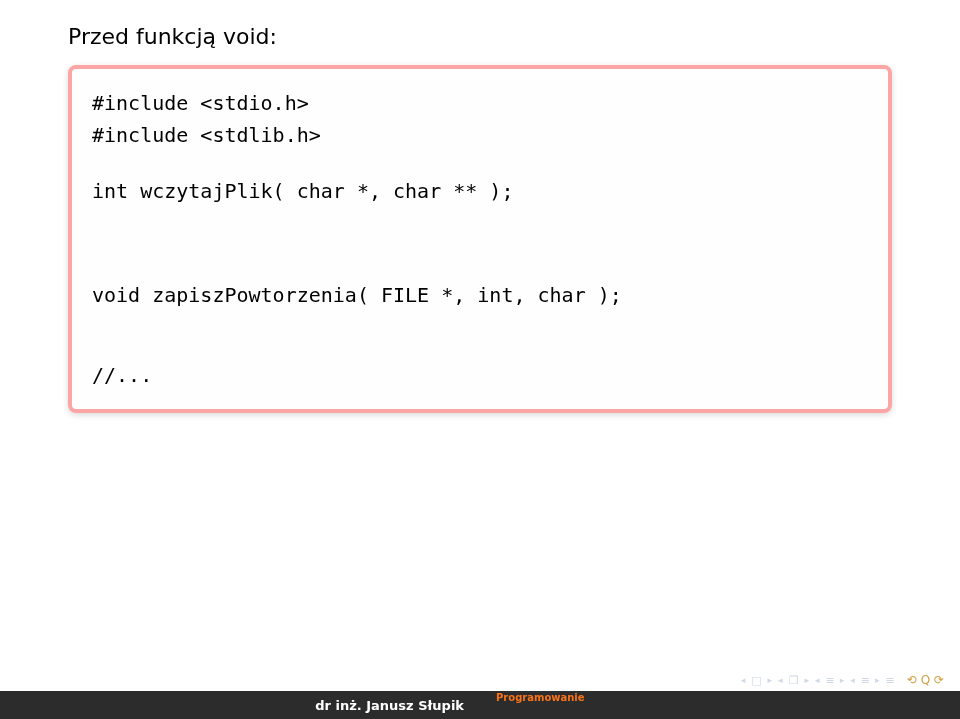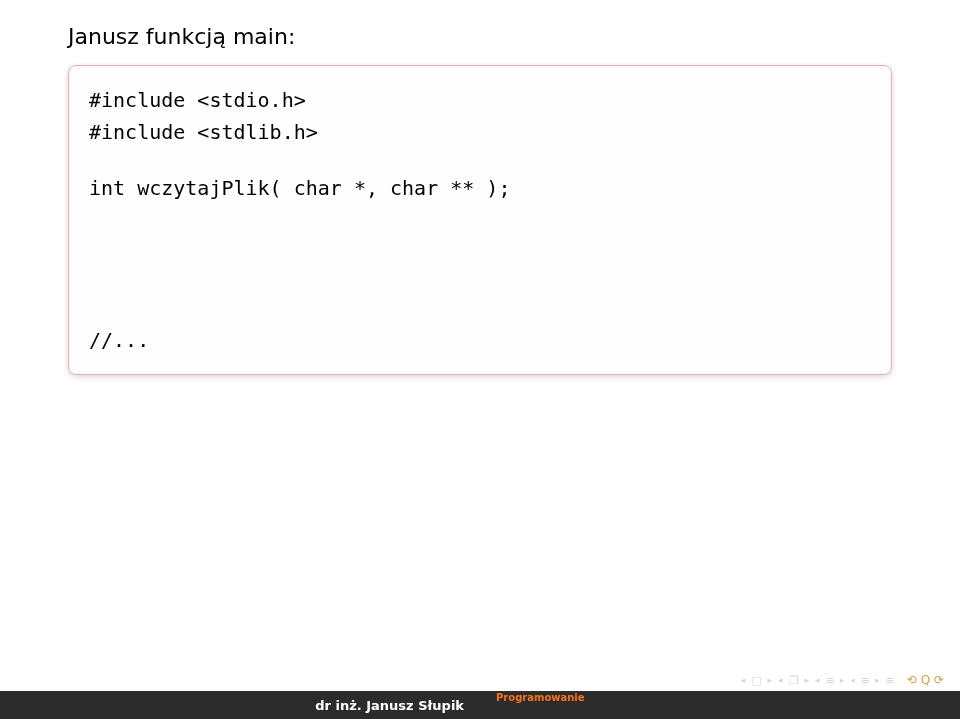--- a/index.html
+++ b/index.html
@@ -24,21 +24,21 @@
     right: 68px;
   }
   .heading {
     font-size: 22px;
     color: #000;
     margin-bottom: 16px;
     font-family: "DejaVu Sans", Arial, sans-serif;
   }
   .codebox {
     background: #fefefe;
-    border: 1px solid #fca5a5;
+    border: 4px solid #fca5a5;
     border-radius: 8px;
     box-shadow: 0 2px 6px rgba(0,0,0,0.15);
     padding: 18px 20px 18px 20px;
     box-sizing: border-box;
   }
   .codeline {
     font-family: "DejaVu Sans Mono", "Courier New", monospace;
     font-size: 20px;
     color: #000;
     line-height: 1.6;
@@ -108,30 +108,31 @@
     font-size: 12px;
     margin-left: 8px;
   }
 </style>
 </head>
 <body>
 
 <div class="slide">
 
   <div class="content">
-    <div class="heading">Janusz funkcją main:</div>
+    <div class="heading">Przed funkcją void:</div>
 
     <div class="codebox">
       <div class="codeline">#include &lt;stdio.h&gt;</div>
       <div class="codeline">#include &lt;stdlib.h&gt;</div>
       <div class="blank-line"></div>
       <div class="codeline">int wczytajPlik( char *, char ** );</div>
       <div class="blank-line"></div>
       <div class="blank-line"></div>
       <div class="blank-line"></div>
+      <div class="codeline">void zapiszPowtorzenia( FILE *, int, char );</div>
       <div class="blank-line"></div>
       <div class="blank-line"></div>
       <div class="codeline">//...</div>
     </div>
   </div>
 
   <div class="nav-symbols">
     <span class="sym tri">◂</span>
     <span class="sym box">□</span>
     <span class="sym tri">▸</span>

